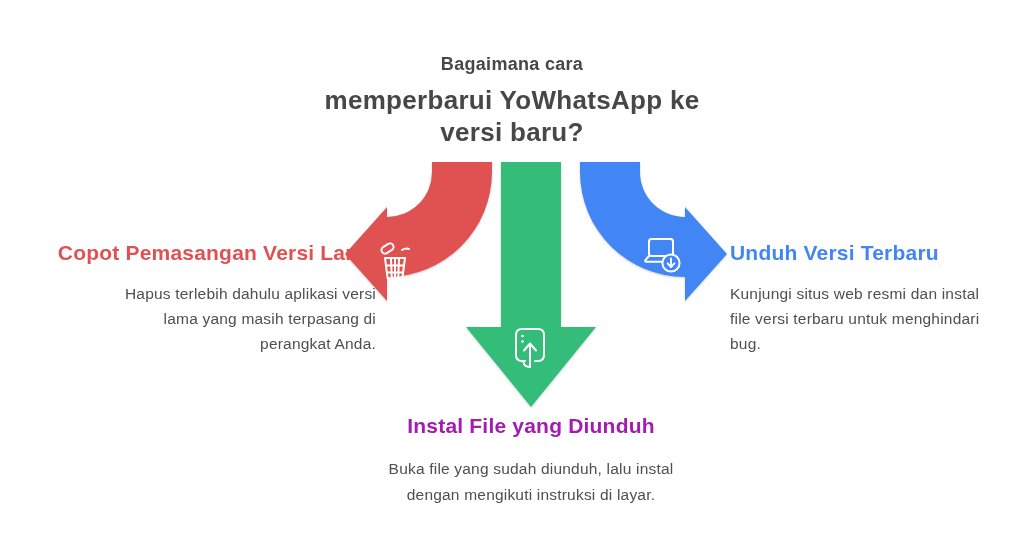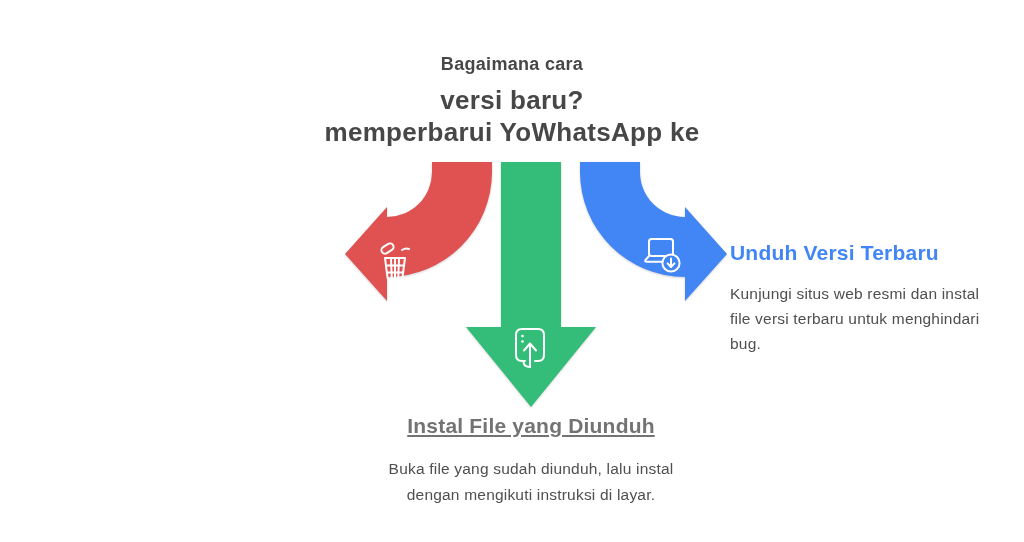--- a/index.html
+++ b/index.html
@@ -50,22 +50,22 @@
   .block-bottom .step-heading{margin-bottom:18px;}
   .block-bottom .step-body{width:296px;margin:12px auto;line-height:26px;}
 </style>
 </head>
 <body>
 
 <div id="stage">
 
   <div class="title-wrap">
     <p class="title-kicker">Bagaimana cara</p>
+    <p class="title-main">memperbarui YoWhatsApp ke</p>
     <p class="title-main">versi baru?</p>
-    <p class="title-main">memperbarui YoWhatsApp ke</p>
   </div>
 
   <div class="arrow" style="left:345px;top:162px;">
     <svg width="150" height="145" viewBox="0 0 150 145">
       <path d="M 87 0 L 147 0 L 147 10 A 105 105 0 0 1 42 115 L 42 139 L 0 92 L 42 45 L 42 55 A 45 45 0 0 0 87 10 Z" fill="#E05252"></path>
     </svg>
   </div>
 
   <div class="badge-icon" style="left:378px;top:242px;">
     <svg width="34" height="40" viewBox="0 0 34 40" fill="none" stroke="#ffffff" stroke-width="2" stroke-linecap="round" stroke-linejoin="round">
@@ -118,24 +118,28 @@
       <circle cx="9.5" cy="10" r="1.3" fill="#ffffff" stroke="none"></circle>
       <circle cx="9.5" cy="15.5" r="1.3" fill="#ffffff" stroke="none"></circle>
       <g>
         <path d="M 17 41 V 18.5"></path>
         <path d="M 11 24.5 L 17 17.5 L 23 24.5"></path>
         <path d="M 17 41 Q 11 41 10.5 36"></path>
       </g>
     </svg>
   </div>
 
+  <div class="block-left">
+    <h3 class="step-heading" style="color: rgb(224, 82, 82);">Copot Pemasangan Versi Lama</h3>
+    <p class="step-body">Hapus terlebih dahulu aplikasi versi lama yang masih terpasang di perangkat Anda.</p>
+  </div>
 
   <div class="block-right">
     <h3 class="step-heading" style="color: rgb(66, 133, 244);">Unduh Versi Terbaru</h3>
     <p class="step-body">Kunjungi situs web resmi dan instal file versi terbaru untuk menghindari bug.</p>
   </div>
 
   <div class="block-bottom">
-    <h3 class="step-heading" style="color: #737373; text-decoration: underline;">Instal File yang Diunduh</h3>
+    <h3 class="step-heading" style="color: #a21caf;">Instal File yang Diunduh</h3>
     <p class="step-body">Buka file yang sudah diunduh, lalu instal dengan mengikuti instruksi di layar.</p>
   </div>
 
 </div>
 
 </body></html>

